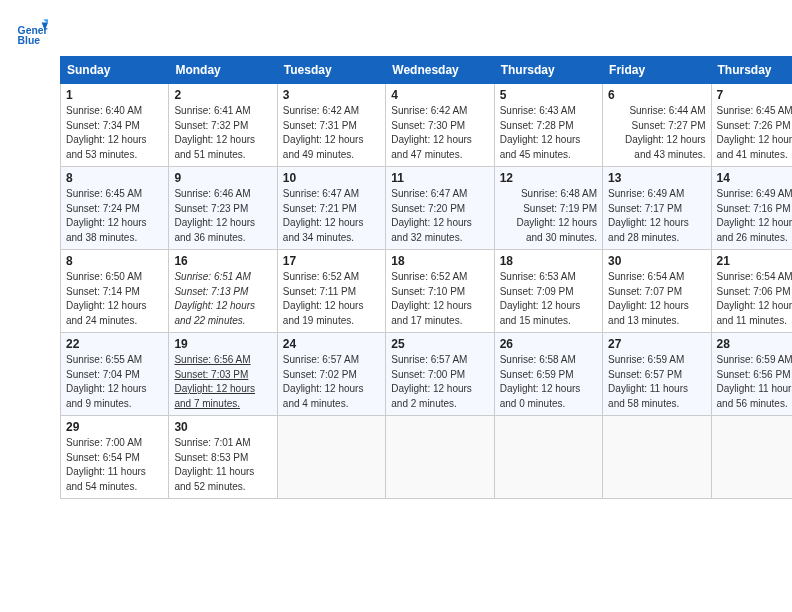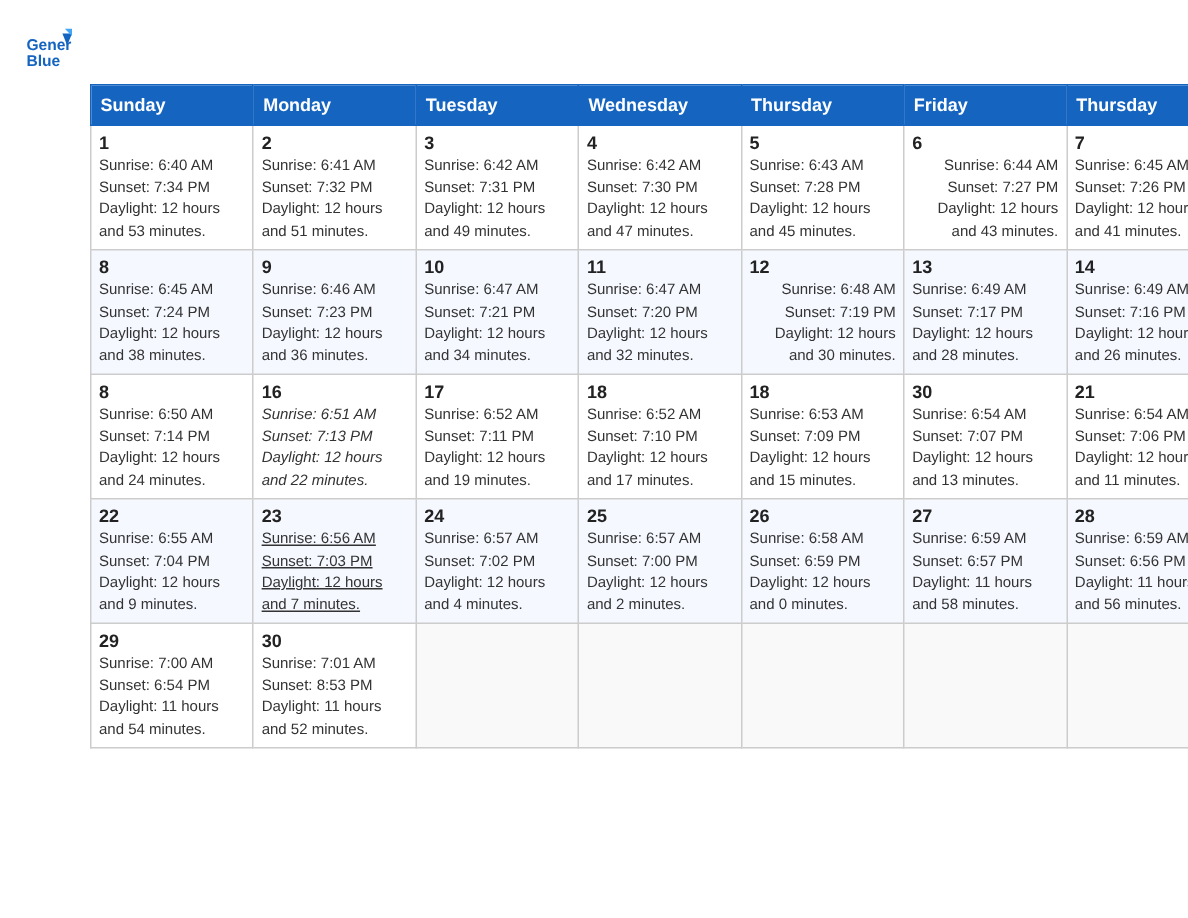--- a/index.html
+++ b/index.html
@@ -265,21 +265,21 @@
       </tr>
       <tr>
         <td>
           <span class="day-num">22</span>
           <div class="day-info" style="white-space: pre-line;">Sunrise: 6:55 AM
 Sunset: 7:04 PM
 Daylight: 12 hours
 and 9 minutes.</div>
         </td>
         <td>
-          <span class="day-num">23</span>
+          <span class="day-num">19</span>
           <div class="day-info" style="white-space: pre-line; text-decoration: underline;">Sunrise: 6:56 AM
 Sunset: 7:03 PM
 Daylight: 12 hours
 and 7 minutes.</div>
         </td>
         <td>
           <span class="day-num">24</span>
           <div class="day-info" style="white-space: pre-line;">Sunrise: 6:57 AM
 Sunset: 7:02 PM
 Daylight: 12 hours

